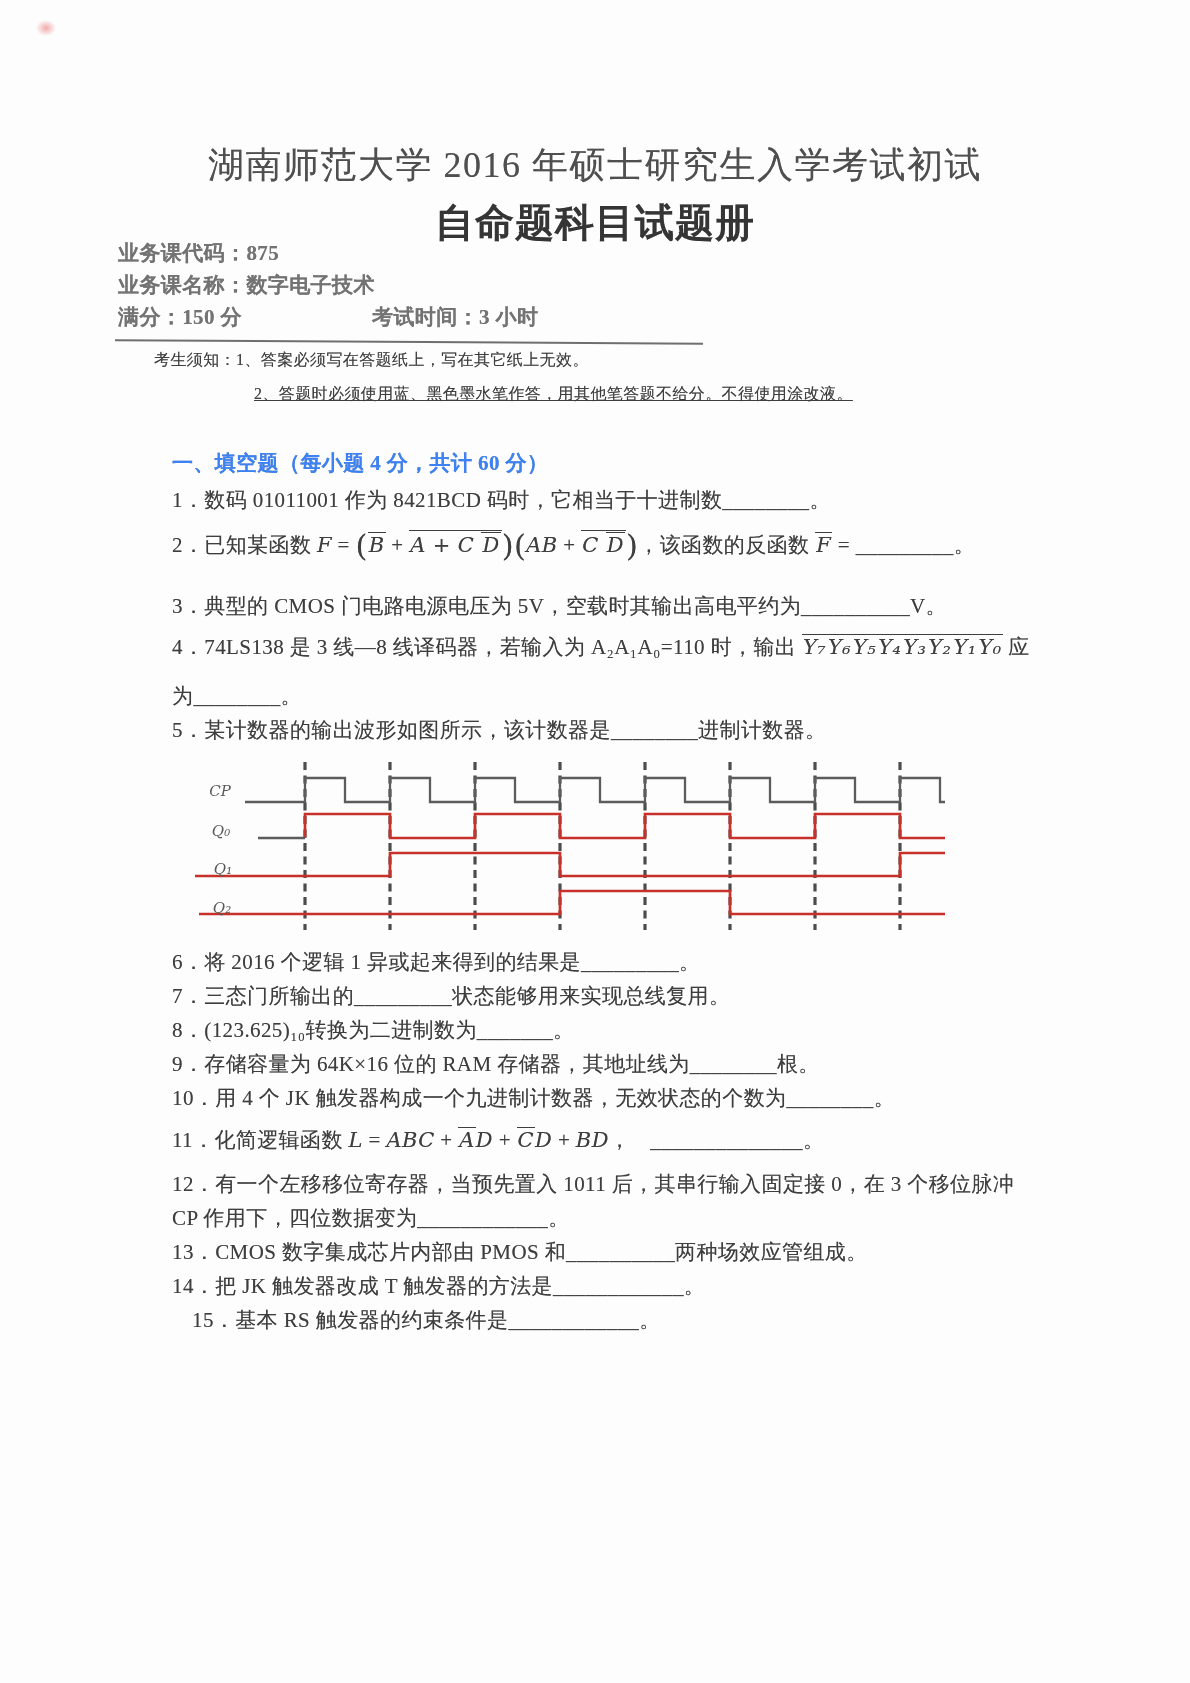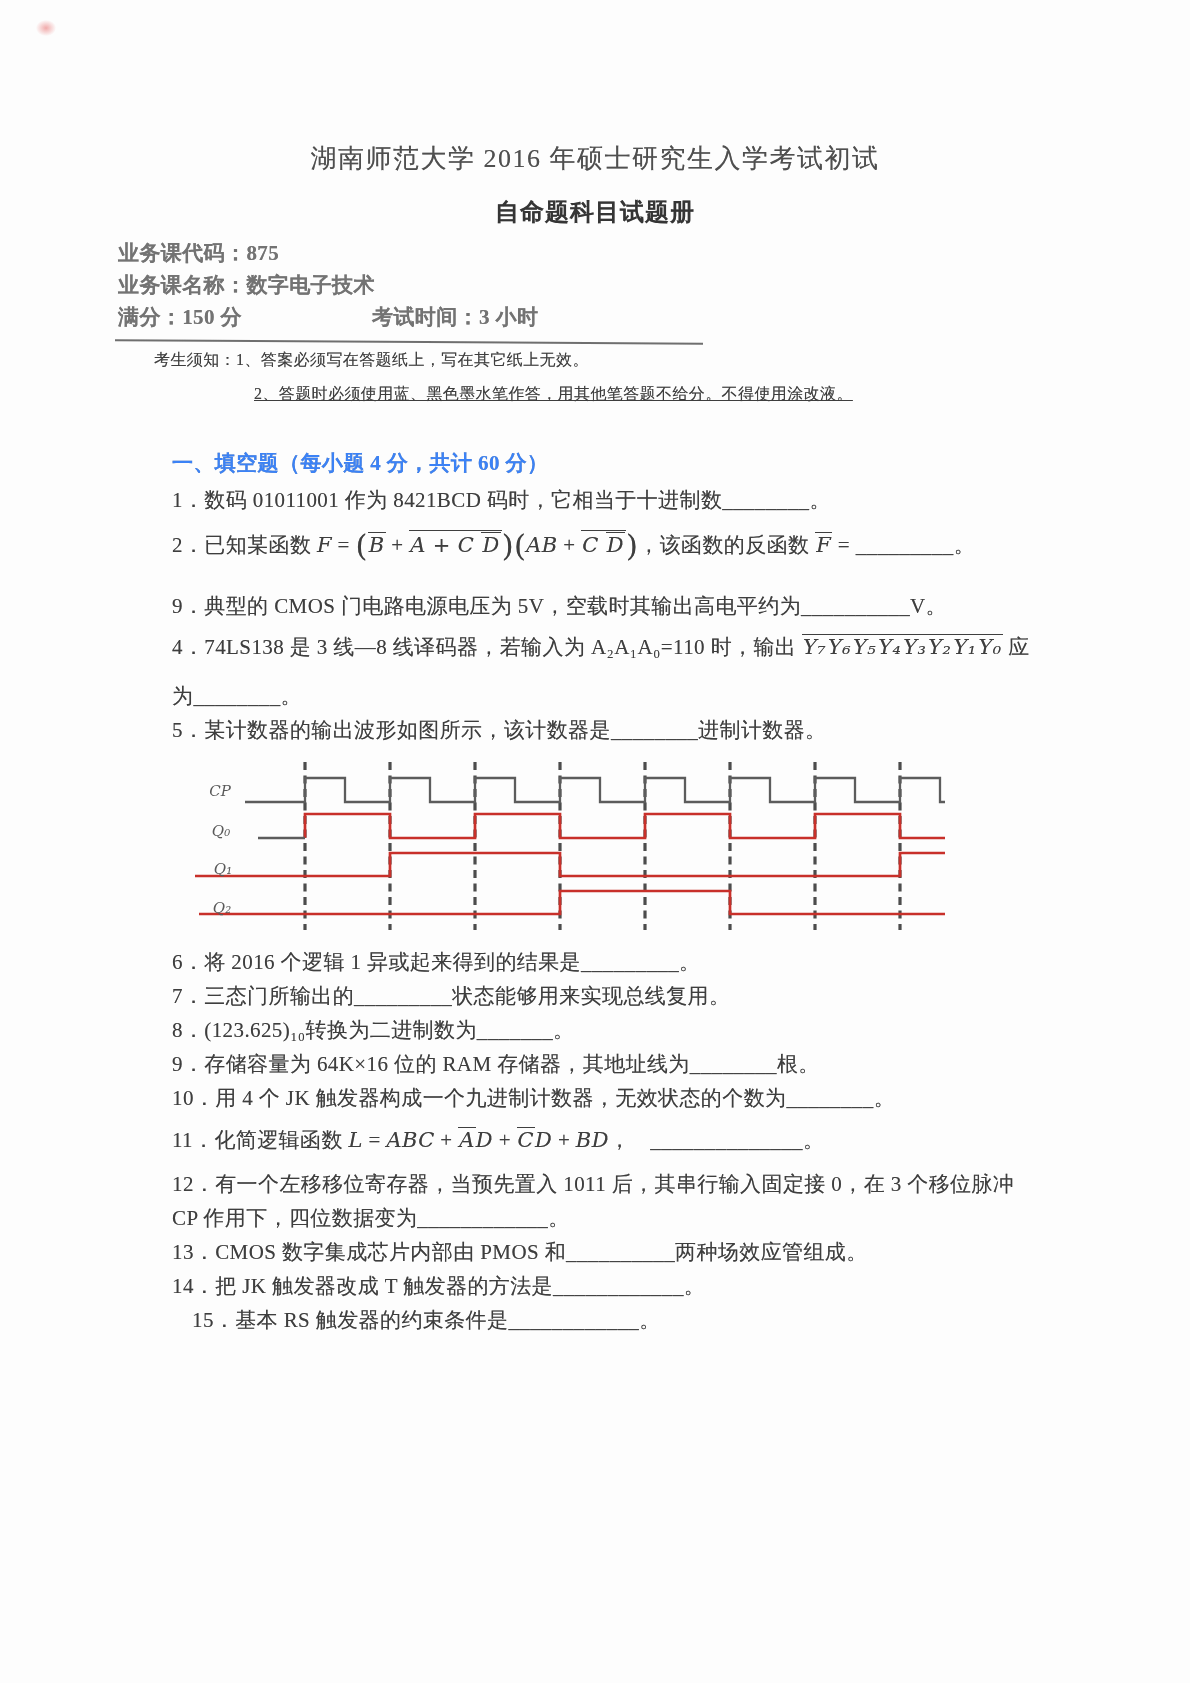--- a/index.html
+++ b/index.html
@@ -1,21 +1,21 @@
 <!DOCTYPE html>
 <html><head>
 <meta charset="utf-8">
 <style>
   html,body{margin:0;padding:0;background:#e8e8e8;}
   .page{position:relative;width:1190px;height:1683px;background:#fdfdfd;margin:0 auto;overflow:hidden;
         font-family:"Liberation Serif","DejaVu Serif",serif;color:#3e3e3e;}
   .ln{position:absolute;white-space:nowrap;font-size:21px;letter-spacing:.4px;
       text-shadow:0 0 .6px rgba(80,80,80,.55);}
-  .title1{width:100%;text-align:center;font-size:26px;letter-spacing:1.5px;color:#4f4f4f;font-weight:500;}
-  .title2{width:100%;text-align:center;font-size:24px;letter-spacing:1px;color:#353535;font-weight:700;}
+  .title1{width:100%;text-align:center;font-size:36px;letter-spacing:1.5px;color:#4f4f4f;font-weight:500;}
+  .title2{width:100%;text-align:center;font-size:39px;letter-spacing:1px;color:#353535;font-weight:700;}
   .meta{font-weight:600;color:#737373;font-size:21px;}
   .notice{font-size:16px;margin-left:36px;}
   .heading{font-weight:700;color:#3b82f6;}
   .rule{position:absolute;height:2.4px;background:#565656;transform:rotate(.35deg);opacity:.85;}
   .mi{font-style:italic;font-family:"DejaVu Serif",serif;}
   .ob{display:inline-block;border-top:1.4px solid #3f3f3f;padding:1px 1px 0;line-height:1.08;}
   .bigp{font-size:1.45em;font-weight:400;vertical-align:-.14em;font-family:"DejaVu Serif",serif;}
   .gap-l{margin-left:20px;}
   .wave-wrap{position:absolute;left:185px;top:752px;width:760px;height:190px;}
   .wlabel{font-family:"DejaVu Serif",serif;font-style:italic;font-size:15px;fill:#5a5a5a;}
@@ -55,21 +55,21 @@
   </div>
 
   <div class="ln heading" style="left:172px;top:449px;">一、填空题（每小题 4 分，共计 60 分）</div>
 
   <div class="ln" style="left:172px;top:486px;">1．数码 01011001 作为 8421BCD 码时，它相当于十进制数________。</div>
 
   <div class="ln" style="left:172px;top:528px;">
     <span>2．已知某函数 </span><span class="mi">F</span><span> = </span><span class="bigp">(</span><span class="ob mi">B</span><span> + </span><span class="ob"><span class="mi">A + C </span><span class="ob mi">D</span></span><span class="bigp">)(</span><span class="mi">AB</span><span> + </span><span class="ob"><span class="mi">C </span><span class="ob mi">D</span></span><span class="bigp">)</span><span>，该函数的反函数 </span><span class="ob mi">F</span><span> = _________。</span>
   </div>
 
-  <div class="ln" style="left:172px;top:592px;">9．典型的 CMOS 门电路电源电压为 5V，空载时其输出高电平约为__________V。</div>
+  <div class="ln" style="left:172px;top:592px;">3．典型的 CMOS 门电路电源电压为 5V，空载时其输出高电平约为__________V。</div>
 
   <div class="ln" style="left:172px;top:633px;">
     <span>4．74LS138 是 3 线—8 线译码器，若输入为 A₂A₁A₀=110 时，输出 </span><span class="ob mi">Y₇</span><span class="ob mi">Y₆</span><span class="ob mi">Y₅</span><span class="ob mi">Y₄</span><span class="ob mi">Y₃</span><span class="ob mi">Y₂</span><span class="ob mi">Y₁</span><span class="ob mi">Y₀</span><span> 应</span>
   </div>
   <div class="ln" style="left:172px;top:682px;">为________。</div>
 
   <div class="ln" style="left:172px;top:716px;">5．某计数器的输出波形如图所示，该计数器是________进制计数器。</div>
 
   <div class="wave-wrap">
     <svg viewBox="0 0 760 190" width="760" height="190">

